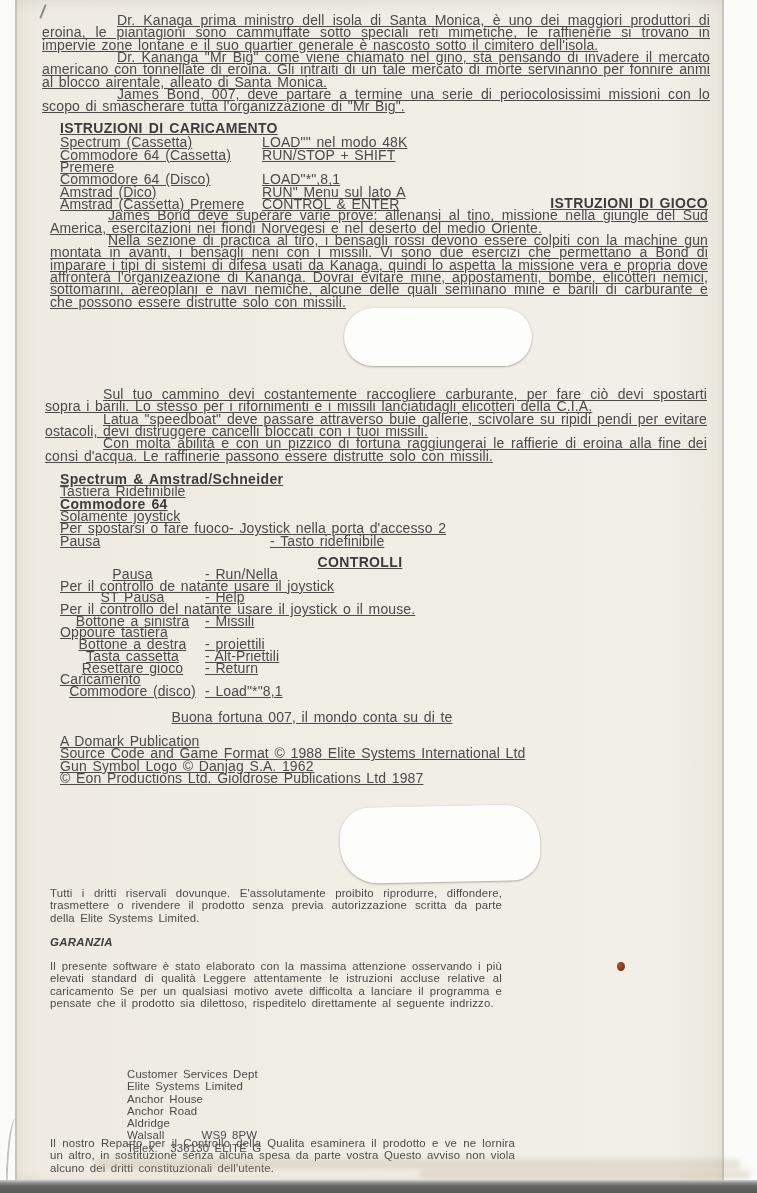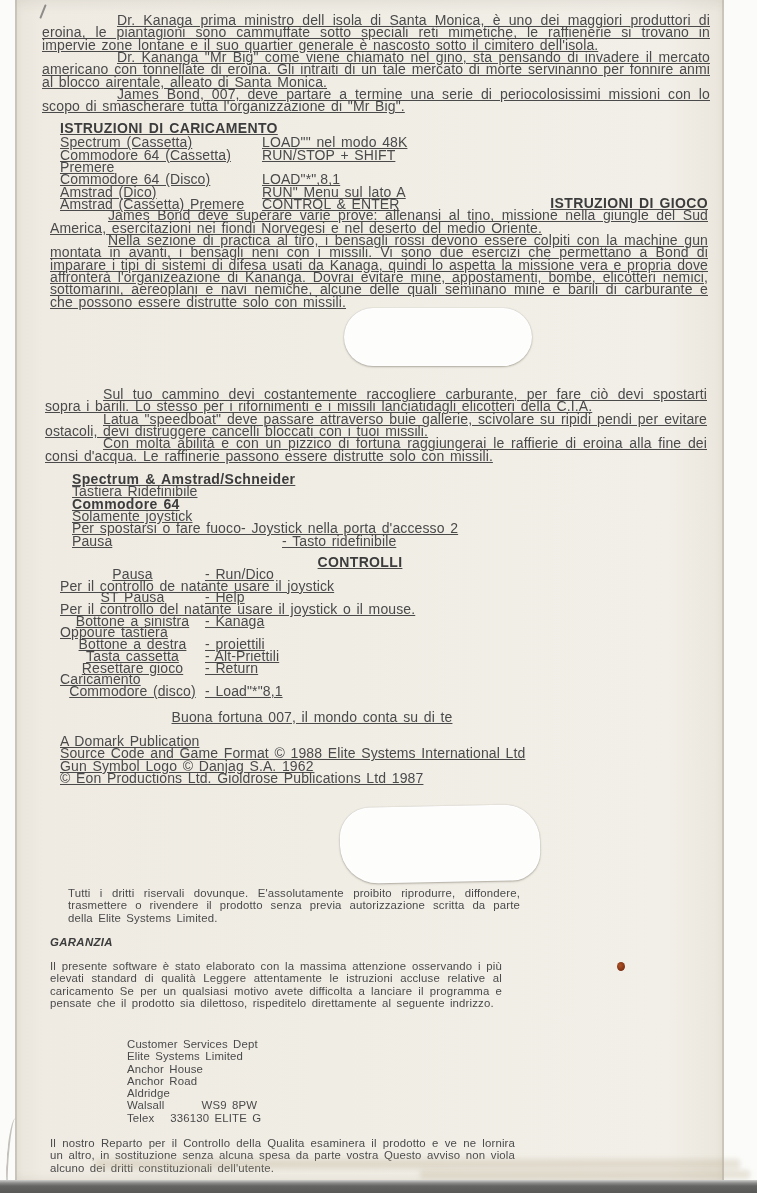--- a/index.html
+++ b/index.html
@@ -84,51 +84,51 @@
   </div>
 
   <div class="hole hole1"></div>
 
   <div class="blk t just" style="left:45px;top:388px;width:662px;">
     <p class="ind58">Sul tuo cammino devi costantemente raccogliere carburante, per fare ciò devi spostarti sopra i barili. Lo stesso per i rifornimenti e i missili lanciatidagli elicotteri della C.I.A.</p>
     <p class="ind58">Latua "speedboat" deve passare attraverso buie gallerie, scivolare su ripidi pendi per evitare ostacoli, devi distruggere cancelli bloccati con i tuoi missili.</p>
     <p class="ind58">Con molta abilità e con un pizzico di fortuna raggiungerai le raffierie di eroina alla fine dei consi d'acqua. Le raffinerie passono essere distrutte solo con missili.</p>
   </div>
 
-  <div class="blk t pl" style="left:72px;top:473px;width:560px;">
+  <div class="blk t pl" style="left:60px;top:473px;width:560px;">
     <div class="h">Spectrum &amp; Amstrad/Schneider</div>
     <div>Tastiera Ridefinibile</div>
     <div class="h">Commodore 64</div>
     <div>Solamente joystick</div>
     <div>Per spostarsi o fare fuoco- Joystick nella porta d'accesso 2</div>
     <div class="row">
       <span class="l">Pausa</span>
       <span>- Tasto ridefinibile</span>
     </div>
   </div>
 
   <div class="blk t ct" style="left:60px;top:556px;width:600px;text-align:center;">
     <div class="h" style="height:12px">CONTROLLI</div>
     <div class="row">
       <span class="l">Pausa</span>
-      <span>- Run/Dico</span>
+      <span>- Run/Nella</span>
     </div>
     <div class="row">
       <span>Per il controllo de natante usare il joystick</span>
     </div>
     <div class="row">
       <span class="l">ST Pausa</span>
       <span>- Help</span>
     </div>
     <div class="row">
       <span>Per il controllo del natante usare il joystick o il mouse.</span>
     </div>
     <div class="row">
       <span class="l">Bottone a sinistra</span>
-      <span>- Kanaga</span>
+      <span>- Missili</span>
     </div>
     <div class="row">
       <span>Oppoure tastiera</span>
     </div>
     <div class="row">
       <span class="l">Bottone a destra</span>
       <span>- proiettili</span>
     </div>
     <div class="row">
       <span class="l">Tasta cassetta</span>
@@ -151,26 +151,26 @@
 
   <div class="blk t" style="left:60px;top:735px;width:560px;">
     <div>A Domark Publication</div>
     <div>Source Code and Game Format © 1988 Elite Systems International Ltd</div>
     <div>Gun Symbol Logo © Danjag S.A. 1962</div>
     <div>© Eon Productions Ltd. Gioldrose Publications Ltd 1987</div>
   </div>
 
   <div class="hole hole2"></div>
 
-  <div class="blk t2 just" style="left:50px;top:887px;width:452px;margin-left:18px;">Tutti i dritti riservali dovunque.   E'assolutamente proibito riprodurre, diffondere, trasmettere o rivendere il prodotto senza previa autorizzazione scritta da parte della Elite Systems Limited.</div>
+  <div class="blk t2 just" style="left:50px;top:887px;width:452px;">Tutti i dritti riservali dovunque.   E'assolutamente proibito riprodurre, diffondere, trasmettere o rivendere il prodotto senza previa autorizzazione scritta da parte della Elite Systems Limited.</div>
 
   <div class="blk t2 h" style="left:50px;top:936px;font-style:italic;">GARANZIA</div>
   <div class="blk t2 just" style="left:50px;top:960px;width:452px;">Il presente software è stato elaborato con la massima attenzione osservando i più elevati standard di qualità Leggere attentamente le istruzioni accluse relative al caricamento Se per un qualsiasi motivo avete difficolta a lanciare il programma e pensate che il prodotto sia dilettoso, rispeditelo direttamente al seguente indrizzo.</div>
 
-  <div class="blk t2" style="left:127px;top:1038px;width:320px;">
+  <div class="blk t2" style="left:127px;top:1068px;width:320px;">
     <div>Customer Services Dept</div>
     <div>Elite Systems Limited</div>
     <div>Anchor House</div>
     <div>Anchor Road</div>
     <div>Aldridge</div>
     <div>Walsall&nbsp;&nbsp;&nbsp;&nbsp;&nbsp;&nbsp;&nbsp;WS9 8PW</div>
     <div>Telex&nbsp;&nbsp;&nbsp;336130 ELITE G</div>
   </div>
 
   <div class="blk t2 just" style="left:50px;top:1137px;width:465px;">Il nostro Reparto per il Controllo della Qualita esaminera il prodotto e ve ne lornira un altro, in sostituzione senza alcuna spesa da parte vostra Questo avviso non viola alcuno dei dritti constituzionali dell'utente.</div>

